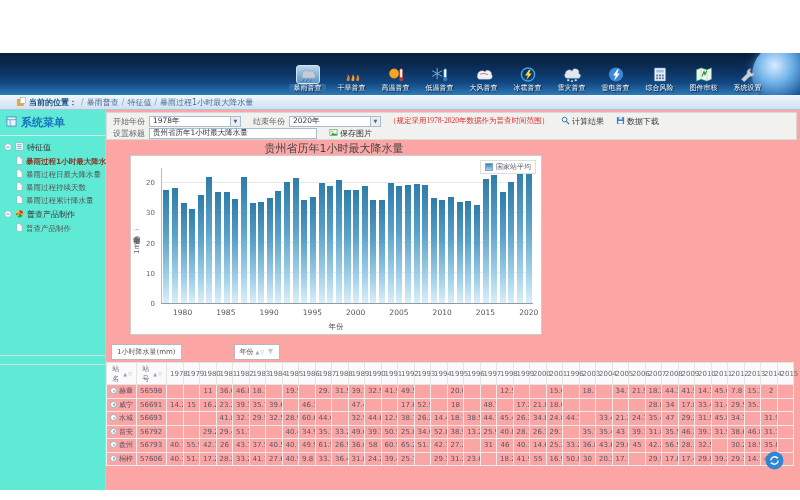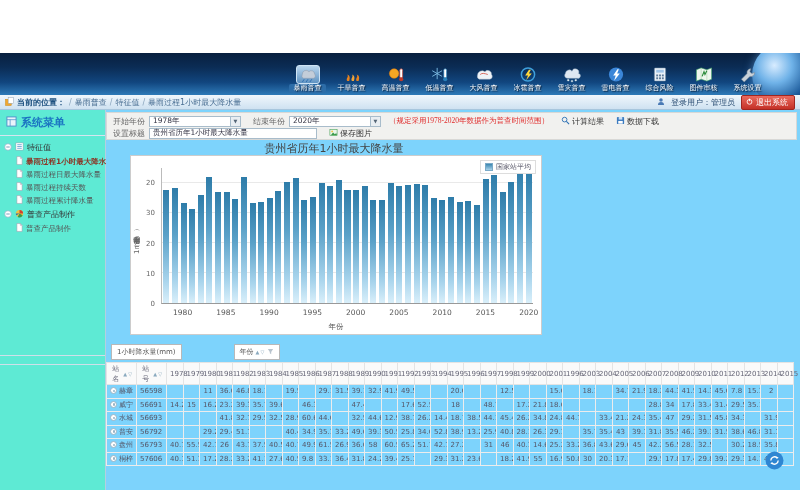--- a/index.html
+++ b/index.html
@@ -17,42 +17,42 @@
     letter-spacing:1px; text-shadow:1px 1px 2px #031226; }
   .nav { position:absolute; right:34px; bottom:2px; display:flex; gap:7px; }
   .nav-item { width:37px; text-align:center; cursor:pointer; }
   .nav-ic { width:24px; height:19px; margin:0 auto; display:flex; align-items:center; justify-content:center; }
   .nav-item.active .nav-ic { background:linear-gradient(#b9d6ee,#5f93c2); border:1px solid #cfe4f5; border-radius:3px; }
   .nav-lb { display:block; color:#fff; font-size:7px; line-height:9px; text-shadow:1px 1px 1px #05182f; white-space:nowrap; }
   .nav-item.active .nav-lb { background:#2d6da8; border-radius:2px; }
 
   
   .statusbar { height:15px; background:linear-gradient(#f0f7fc,#cfe2f1); border-bottom:1px solid #a8c6dd;
-    display:flex; align-items:center; font-size:8px; color:#345; padding:0 5px; }
+    display:flex; align-items:center; font-size:8px; color:#345; padding:0 17px; }
   .loc-label { font-weight:bold; color:#1b4f7e; margin:0 3px; }
   .crumb { color:#4a6f93; margin:0 2px; cursor:pointer; }
   .crumb-sep { color:#8aa5bd; margin:0 1px; }
   .status-right { margin-left:auto; display:flex; align-items:center; gap:6px; }
   .user-text { color:#2a4d73; }
   .logout-btn { background:linear-gradient(#ea6a5e,#c43127); color:#fff; border:1px solid #a02620;
     border-radius:2px; font-size:8px; padding:1px 6px 1px 4px; display:flex; align-items:center; gap:3px; cursor:pointer; }
 
   
   .bodyrow { position:absolute; top:57px; left:0; width:800px; height:380px; display:flex; }
   .sidebar { width:106px; background:#5eead4; border-right:1px solid #b5cfdf; font-size:8px; }
   .sb-title { color:#1b74c2; font-size:11px; font-weight:bold; padding:5px 6px; display:flex; gap:4px; align-items:center;
     border-bottom:1px solid #d5e5ef; }
   .tree { padding:4px 2px; }
   .tree-group { display:flex; align-items:center; gap:3px; padding:2px 2px; color:#333; cursor:pointer; white-space:nowrap; }
   .tree-item { display:flex; align-items:center; gap:3px; padding:1px 0 1px 14px; color:#555; cursor:pointer; white-space:nowrap; font-size:7.5px; }
   .tree-item.sel { color:#8b3626; font-weight:bold; }
   .sb-divider { margin-top:116px; border-top:1px solid #cfdfe9; }
   .sb-divider2 { margin-top:8px; border-top:1px solid #cfdfe9; }
 
-  .main { position:relative; flex:1; background:#7dd3fc; }
+  .main { position:relative; flex:1; background:#fca5a5; }
 
   
   .toolbar { position:absolute; top:2px; left:0; right:3px; height:28px; background:#f1f1ef;
     border:1px solid #d8d8d6; padding:2px 6px; font-size:8px; color:#555; }
   .tb-row { display:flex; align-items:center; height:12px; gap:4px; }
   .tb-label { color:#666; }
   .tb-select { width:92px; height:11px; background:#fff; border:1px solid #a8bccb; display:flex; align-items:center;
     font-size:7.5px; color:#334; padding-left:3px; position:relative; cursor:pointer; }
   .tb-select .arr { position:absolute; right:0; top:0; width:10px; height:100%; background:#e9eef2; border-left:1px solid #a8bccb;
     color:#567; font-size:5px; display:flex; align-items:center; justify-content:center; }
@@ -232,34 +232,20 @@
           <rect x="0.5" y="2.5" width="6.5" height="7" fill="#f0a830" stroke="#c8861a" stroke-width=".5"></rect>
           <rect x="3.5" y="0.5" width="6" height="6.5" fill="#fff" stroke="#8899aa" stroke-width=".5"></rect>
         </svg></span>
     <span class="loc-label">当前的位置：</span>
     <span class="crumb-sep">/</span>
     <span class="crumb">暴雨普查</span>
     <span class="crumb-sep">/</span>
     <span class="crumb">特征值</span>
     <span class="crumb-sep">/</span>
     <span class="crumb">暴雨过程1小时最大降水量</span>
-    <span class="status-right">
-      <span class="ic"><svg width="8" height="9" viewBox="0 0 10 10">
-            <circle cx="5" cy="3" r="2.2" fill="#4a7ab5"></circle>
-            <path d="M1.2 9.5a3.8 3.8 0 0 1 7.6 0z" fill="#4a7ab5"></path>
-          </svg></span>
-      <span class="user-text">登录用户：管理员</span>
-      <span class="logout-btn">
-        <span class="ic"><svg width="7" height="7" viewBox="0 0 10 10">
-              <circle cx="5" cy="5.5" r="3.4" fill="none" stroke="#fff" stroke-width="1.2"></circle>
-              <path d="M5 1v3.5" stroke="#fff" stroke-width="1.3"></path>
-            </svg></span>
-        <span>退出系统</span>
-      </span>
-    </span>
   </div>
 
   <div class="bodyrow">
 
     <div class="sidebar">
       <div class="sb-title">
         <span class="ic"><svg width="11" height="11" viewBox="0 0 12 12">
               <rect x="1" y="1" width="10" height="10" fill="#eaf3fb" stroke="#4a90c8"></rect>
               <path d="M1 4h10M4.5 4v7" stroke="#4a90c8" stroke-width=".8"></path>
             </svg></span>

